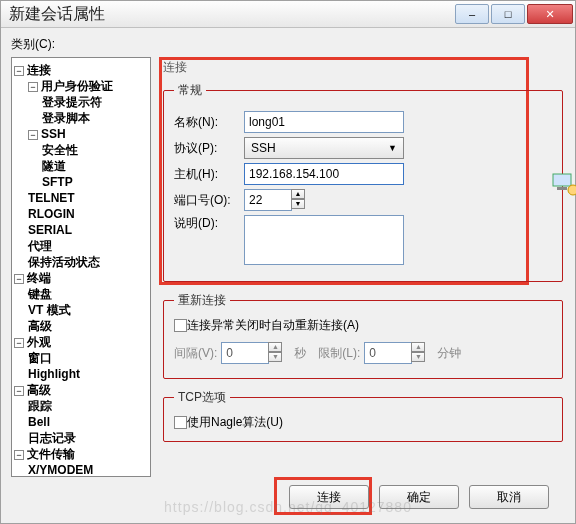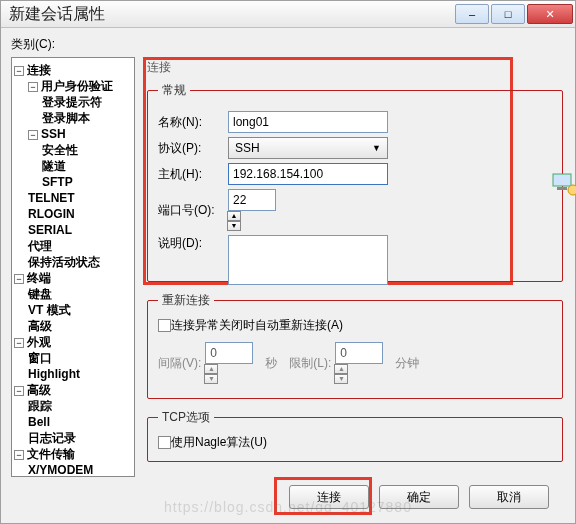--- a/index.html
+++ b/index.html
@@ -39,21 +39,21 @@
     background: linear-gradient(#f08080,#d04040);
     border-color:#a03030; color:#fff; width:46px;
   }
   .body {
     flex:1; display:flex; flex-direction:column;
     padding: 8px 10px 6px 10px;
   }
   .catlabel { margin-bottom: 4px; }
   .main { flex:1; display:flex; gap:10px; }
   .tree {
-    width: 124px; height: 420px;
+    width: 140px; height: 420px;
     background:#fff; border:1px solid #888; overflow:auto;
     padding: 4px 2px; position:relative;
   }
   .tnode { white-space:nowrap; line-height:16px; }
   .tnode .tog { display:inline-block; width:10px; height:10px;
     border:1px solid #888; text-align:center; line-height:8px;
     font-size:9px; margin-right:3px; background:#fff; }
   .tnode .lbl { cursor:default; }
   .tnode.bold .lbl { font-weight:bold; }
   .children { padding-left: 14px; }
@@ -73,21 +73,21 @@
   }
   .tinput.wide { width: 160px; }
   .tinput.host { width: 160px; border-color:#3a75c4; }
   .select {
     height: 22px; width:160px; border:1px solid #888;
     background: linear-gradient(#fdfdfd,#e6e6e6);
     display:flex; align-items:center; justify-content:space-between;
     padding: 0 6px;
   }
   .select .arrow { font-size:9px; }
-  .spinner { display:flex;flex-direction:column; }
+  .spinner { display:flex; }
   .spinner .tinput { width: 48px; }
   .spinbtns { display:flex; flex-direction:column; margin-left:-1px; }
   .spinbtns div {
     width:14px; height:10px; border:1px solid #888;
     background:linear-gradient(#fdfdfd,#e6e6e6);
     font-size:7px; text-align:center; line-height:8px;
   }
   .descbox {
     width:160px; height:50px; border:1px solid #7a9ac0; background:#fff;
   }

